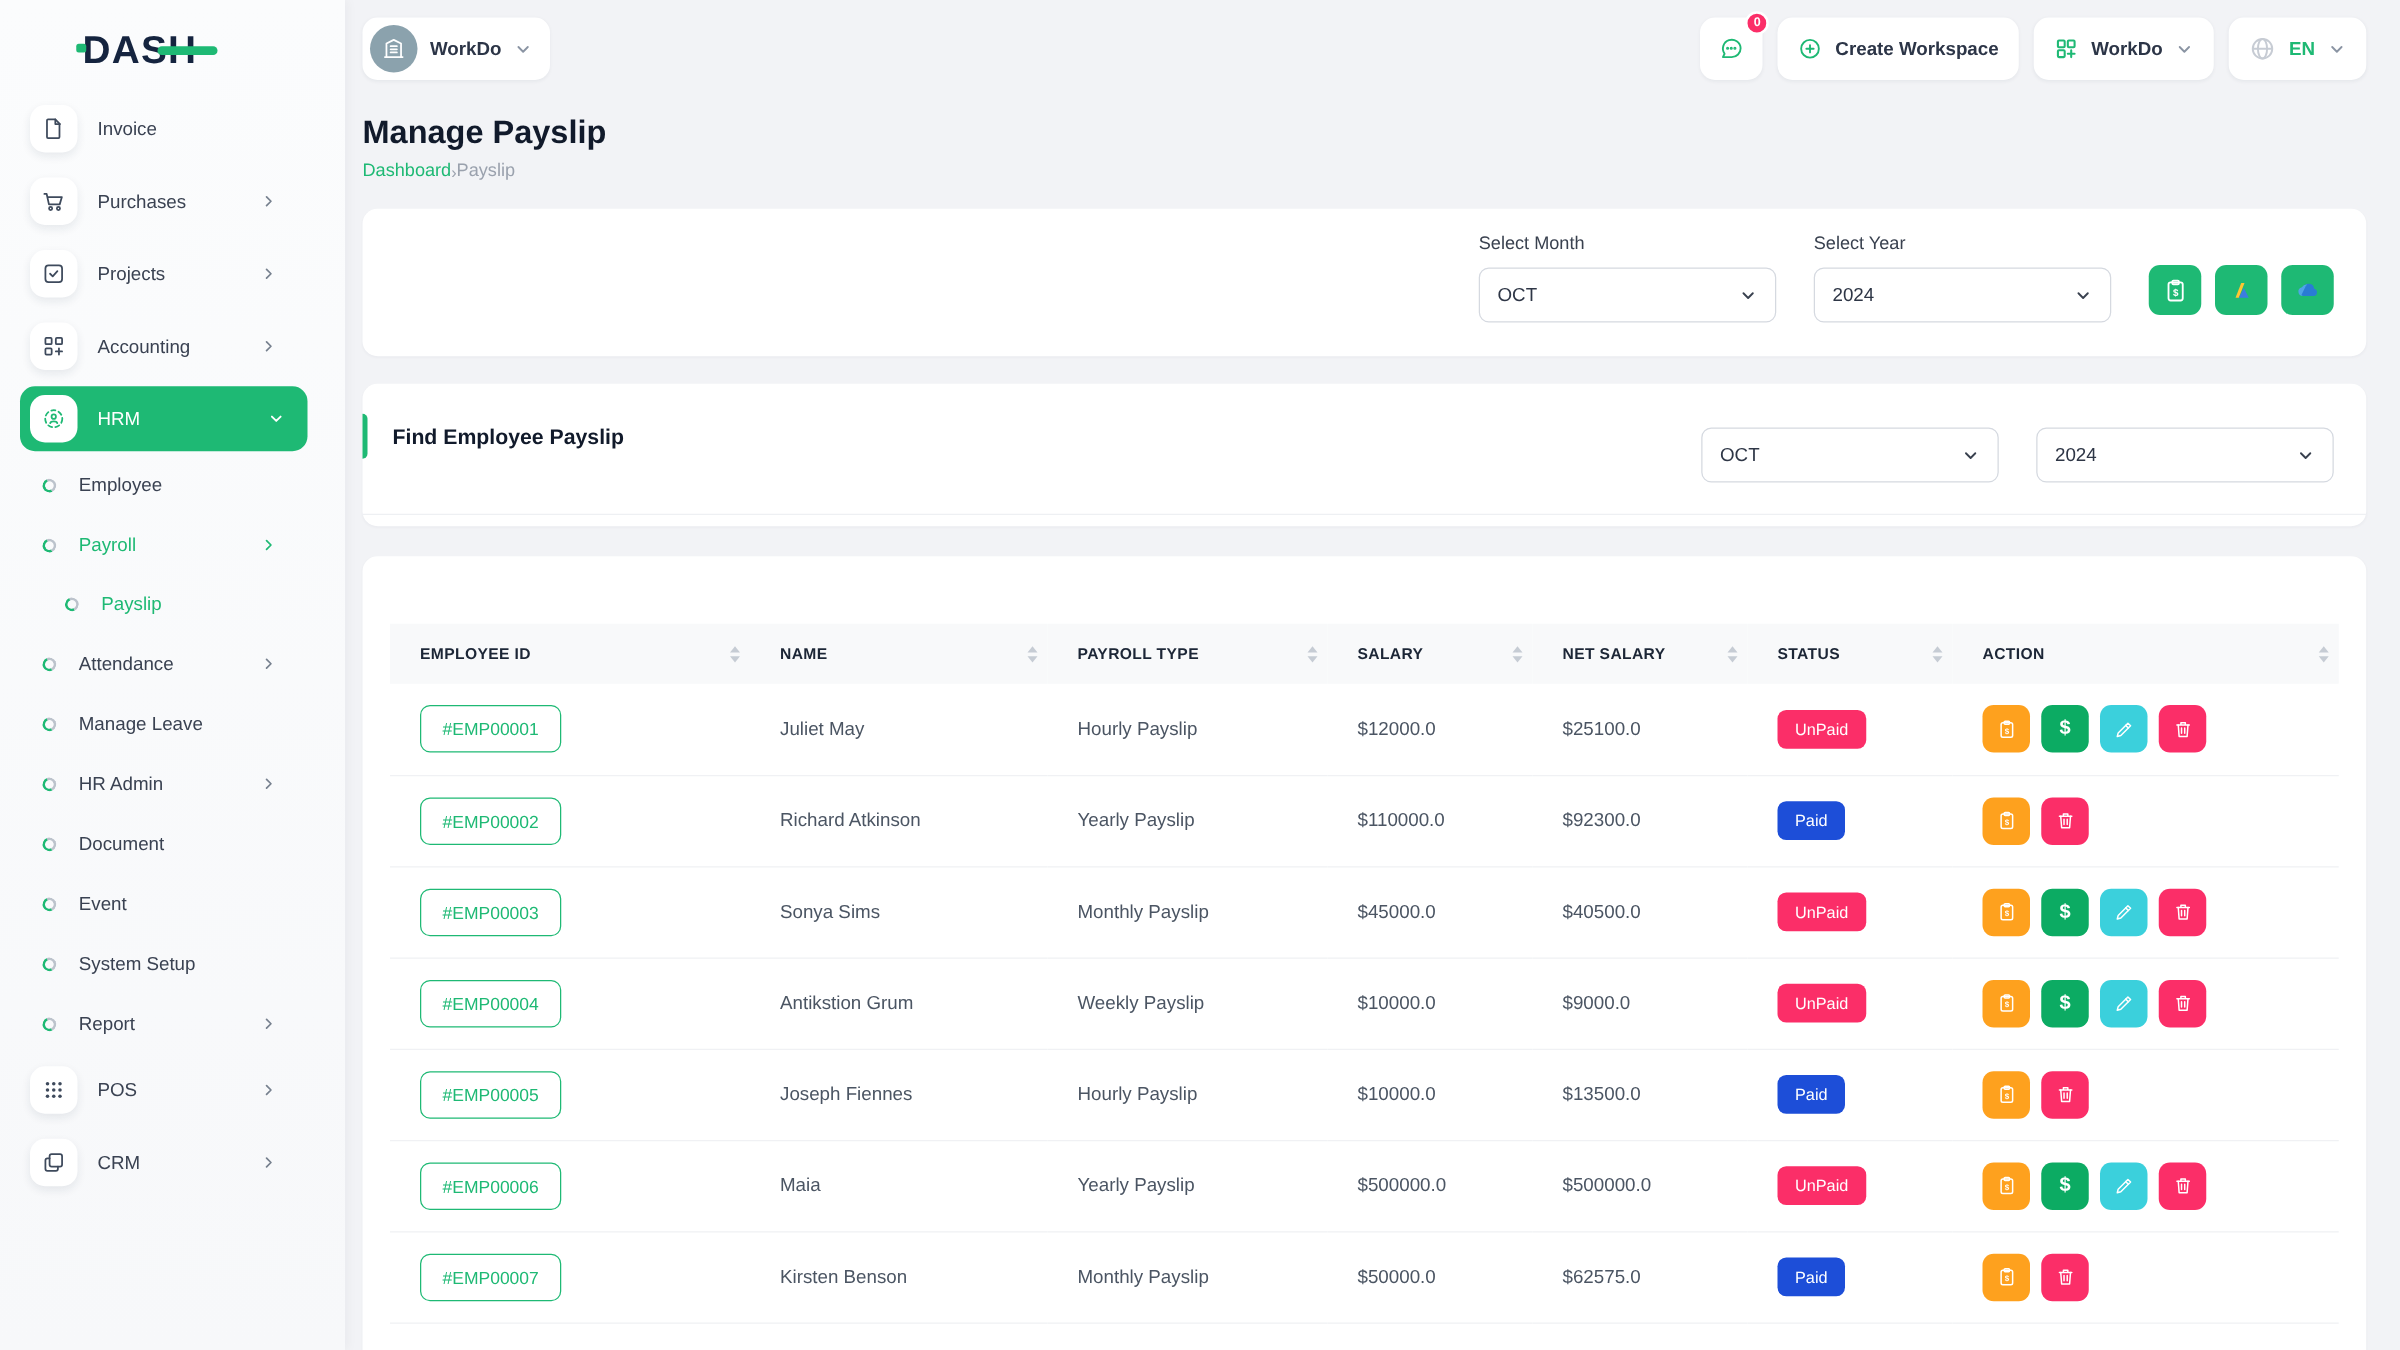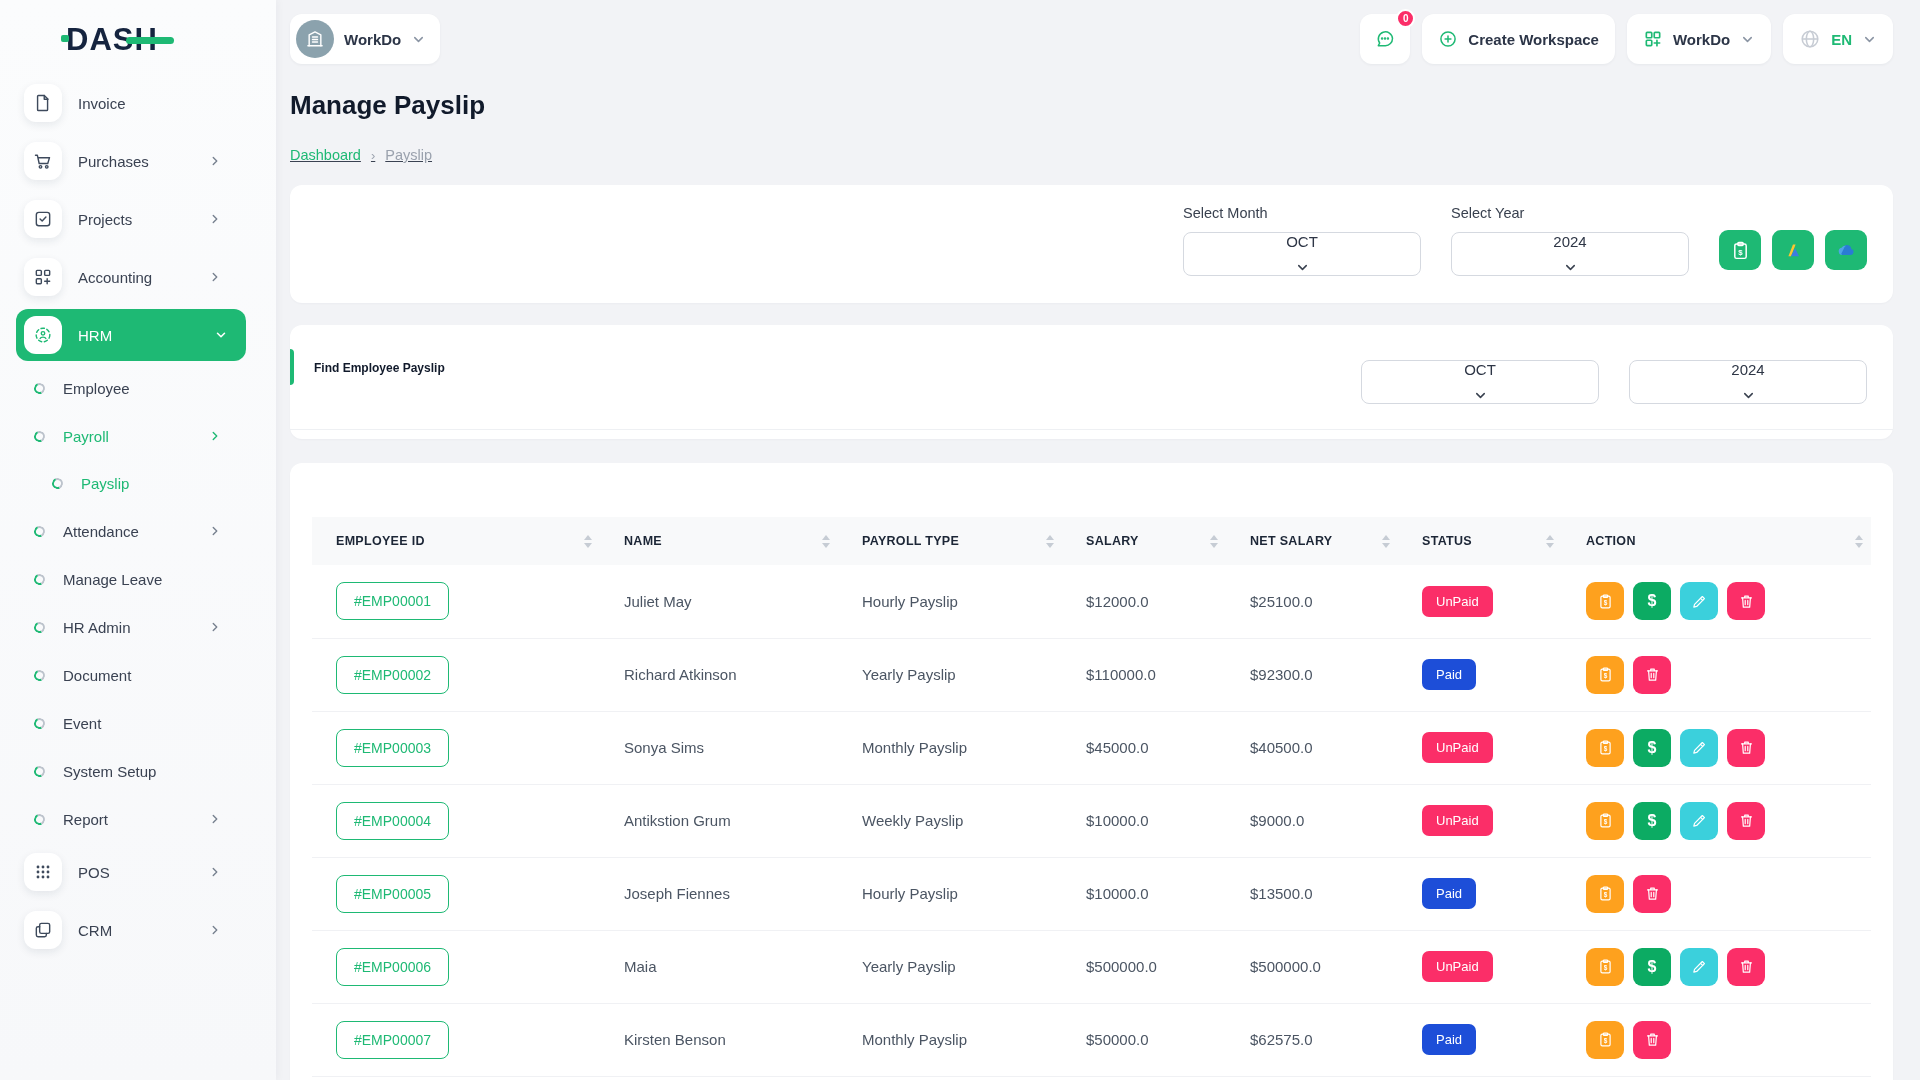--- a/index.html
+++ b/index.html
@@ -89,55 +89,55 @@
     display: flex; align-items: center; justify-content: center;
   }
   .green-ic { color: #1eb974; display: flex; }
   .green-ic svg { width: 20px; height: 20px; }
   .globe-ic { color: #c7ccd4; display: flex; }
   .globe-ic svg { width: 22px; height: 22px; }
   .lang-label { font-size: 15px; font-weight: 700; color: #1eb974; }
 
   .page-head { padding: 12px 0 0 0; }
   .page-title { font-size: 26px; font-weight: 700; color: #111a2b; }
-  .breadcrumb { display: flex; align-items: center; gap: 10px; margin-top: 26px; font-size: 14.5px; text-decoration: underline; }
+  .breadcrumb { display: flex; align-items: center; gap: 0; margin-top: 8px; font-size: 14.5px; }
   .bc-home { color: #1eb974; cursor: pointer; }
   .bc-sep { color: #9ca3af; font-size: 13px; }
   .bc-current { color: #9aa1ad; }
 
   .card { background: #fff; border-radius: 12px; box-shadow: 0 1px 2px rgba(20,30,50,.03); }
 
   .filter-card {
     margin-top: 22px; height: 118px;
     display: flex; justify-content: flex-end; align-items: flex-start;
     padding: 20px 26px 0 0; gap: 30px;
   }
   .filter-group { display: flex; flex-direction: column; }
   .filter-label { font-size: 14.5px; color: #39414f; margin-bottom: 11px; }
   .select-box {
     width: 238px; height: 44px; border: 1px solid #d5d9e0; border-radius: 8px;
     display: flex; align-items: center; justify-content: space-between;
-    padding: 0 14px; cursor: pointer; background: #fff; flex-direction: column;
+    padding: 0 14px; cursor: pointer; background: #fff;
   }
   .select-value { font-size: 15px; color: #2e3646; }
   .sel-chev { color: #39414f; display: flex; }
   .sel-chev svg { width: 15px; height: 15px; }
   .filter-actions { display: flex; gap: 11px; margin-top: 25px; }
   .sq-btn {
     width: 42px; height: 40px; border: none; border-radius: 9px; background: #1eb974;
     display: flex; align-items: center; justify-content: center; cursor: pointer; color: #fff;
   }
   .sq-btn svg { width: 21px; height: 21px; }
 
   .find-card { margin-top: 22px; height: 114px; position: relative; display: flex; align-items: center; }
   .section-bar {
     position: absolute; left: 0; top: 24px; width: 4px; height: 36px;
     background: #1eb974; border-radius: 0 4px 4px 0;
   }
-  .find-title { font-size: 12px; font-weight: 700; color: #111a2b; margin: -28px 0 0 24px; }
+  .find-title { font-size: 17px; font-weight: 700; color: #111a2b; margin: -28px 0 0 24px; }
   .find-selects { margin-left: auto; display: flex; gap: 30px; padding-right: 26px; }
   .find-card .divider { position: absolute; left: 0; right: 0; bottom: 9px; height: 1px; background: #eef0f3; }
 
   .table-card { margin-top: 24px; height: 700px; padding: 28px 22px 0 22px; border-radius: 12px 12px 0 0; }
   .table-controls { display: flex; align-items: center; }
   .entries-select {
     width: 60px; height: 40px; border: 1px solid #d5d9e0; border-radius: 8px;
     display: flex; align-items: center; justify-content: center; gap: 8px;
     font-size: 14.5px; color: #2e3646; cursor: pointer; background: #fff;
   }

